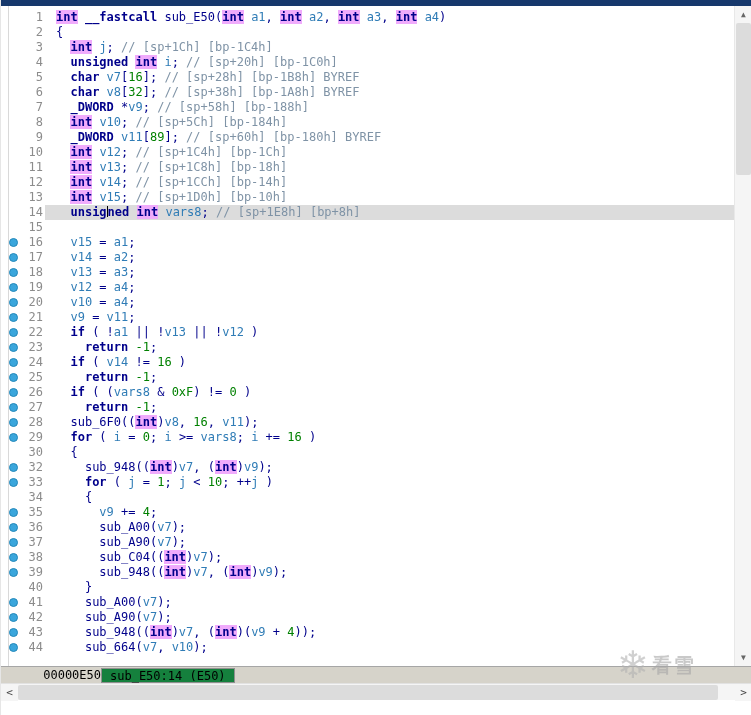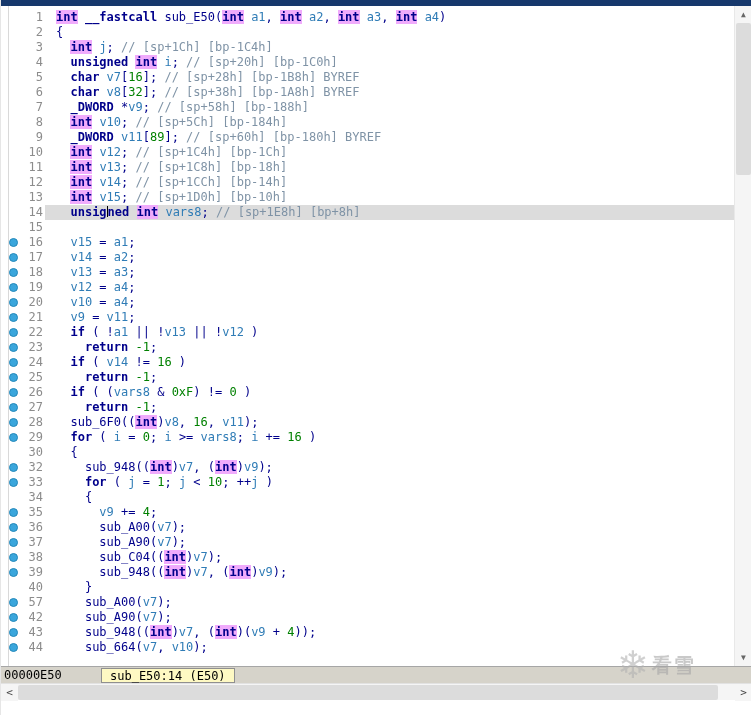--- a/index.html
+++ b/index.html
@@ -26,24 +26,24 @@
   .t-f  { color:#00008B; }
   .t-p  { color:#00008B; }
   .t-v  { color:#2F7CB6; }
   .t-c  { color:#7F93A6; }
   .t-n  { color:#008000; }
   .t-caret { display:inline-block; width:1px; height:11px; background:#000; vertical-align:-1px; }
 
   .statusbar {
     position:absolute; top:666px; left:0; width:751px; height:17px;
     background:#d6d3ca; border-top:1px solid #a6a6a6;
-    display:flex; align-items:center; color:#000;
+    display:flex; align-items:center; color:#000;text-align:right;
   }
   .addr { width:100px; flex:none; padding-left:3px; }
-  .loc  { border:1px solid #8f8f8f; padding:0 8px; height:15px; line-height:14px; background:#fef9c3; }
+  .loc  { border:1px solid #8f8f8f; padding:0 8px; height:15px; line-height:14px; background:#15803d; }
 
   .hscroll { position:absolute; top:683px; left:0; width:751px; height:17px; background:#f5f5f5; border-top:1px solid #e2e2e2; }
   .hs-btn { position:absolute; top:0; width:17px; height:17px; display:flex; align-items:center; justify-content:center; color:#444; font-size:11px; background:#f5f5f5; }
   .hs-btn.left { left:0; }
   .hs-btn.right { right:0; }
   .hs-thumb { position:absolute; left:17px; top:1px; width:700px; height:15px; background:#dcdcdc; border-radius:2px; }
 
   .vscroll { position:absolute; right:0; top:6px; width:17px; height:660px; background:#f5f5f5; border-left:1px solid #e8e8e8; }
   .vs-btn { position:absolute; left:0; width:17px; height:17px; display:flex; align-items:center; justify-content:center; color:#666; font-size:8px; }
   .vs-btn.up { top:0; } .vs-btn.down { bottom:0; }
@@ -329,21 +329,21 @@
       <div class="row">
         <div class="gutter">
           <span class="dot"></span>
           <span class="lnum">40</span>
         </div>
         <div class="code"><span class="t-p">    }</span></div>
       </div>
       <div class="row">
         <div class="gutter">
           <span class="dot on"></span>
-          <span class="lnum">57</span>
+          <span class="lnum">41</span>
         </div>
         <div class="code"><span class="t-p">    </span><span class="t-f">sub_A00</span><span class="t-p">(</span><span class="t-v">v7</span><span class="t-p">);</span></div>
       </div>
       <div class="row">
         <div class="gutter">
           <span class="dot on"></span>
           <span class="lnum">42</span>
         </div>
         <div class="code"><span class="t-p">    </span><span class="t-f">sub_A90</span><span class="t-p">(</span><span class="t-v">v7</span><span class="t-p">);</span></div>
       </div>

